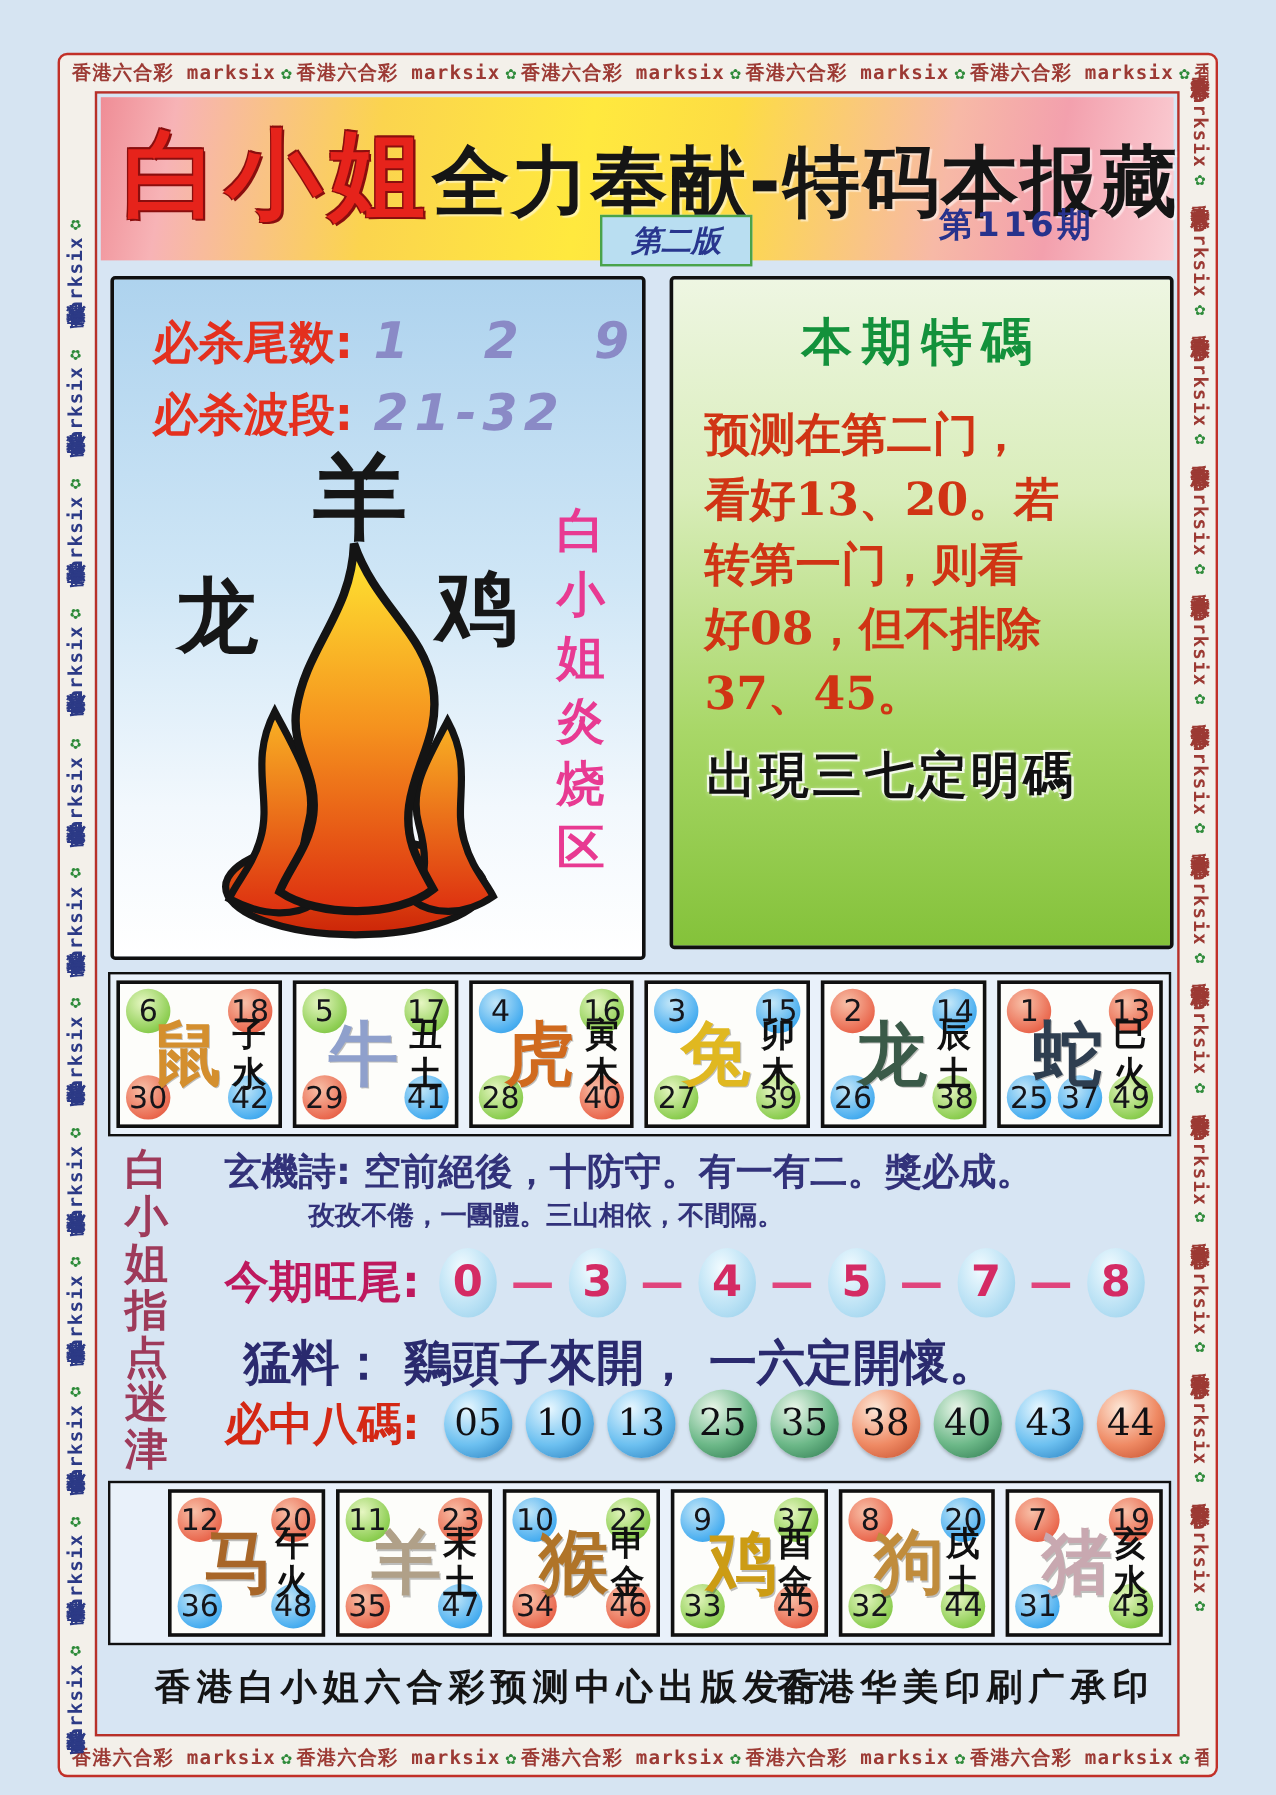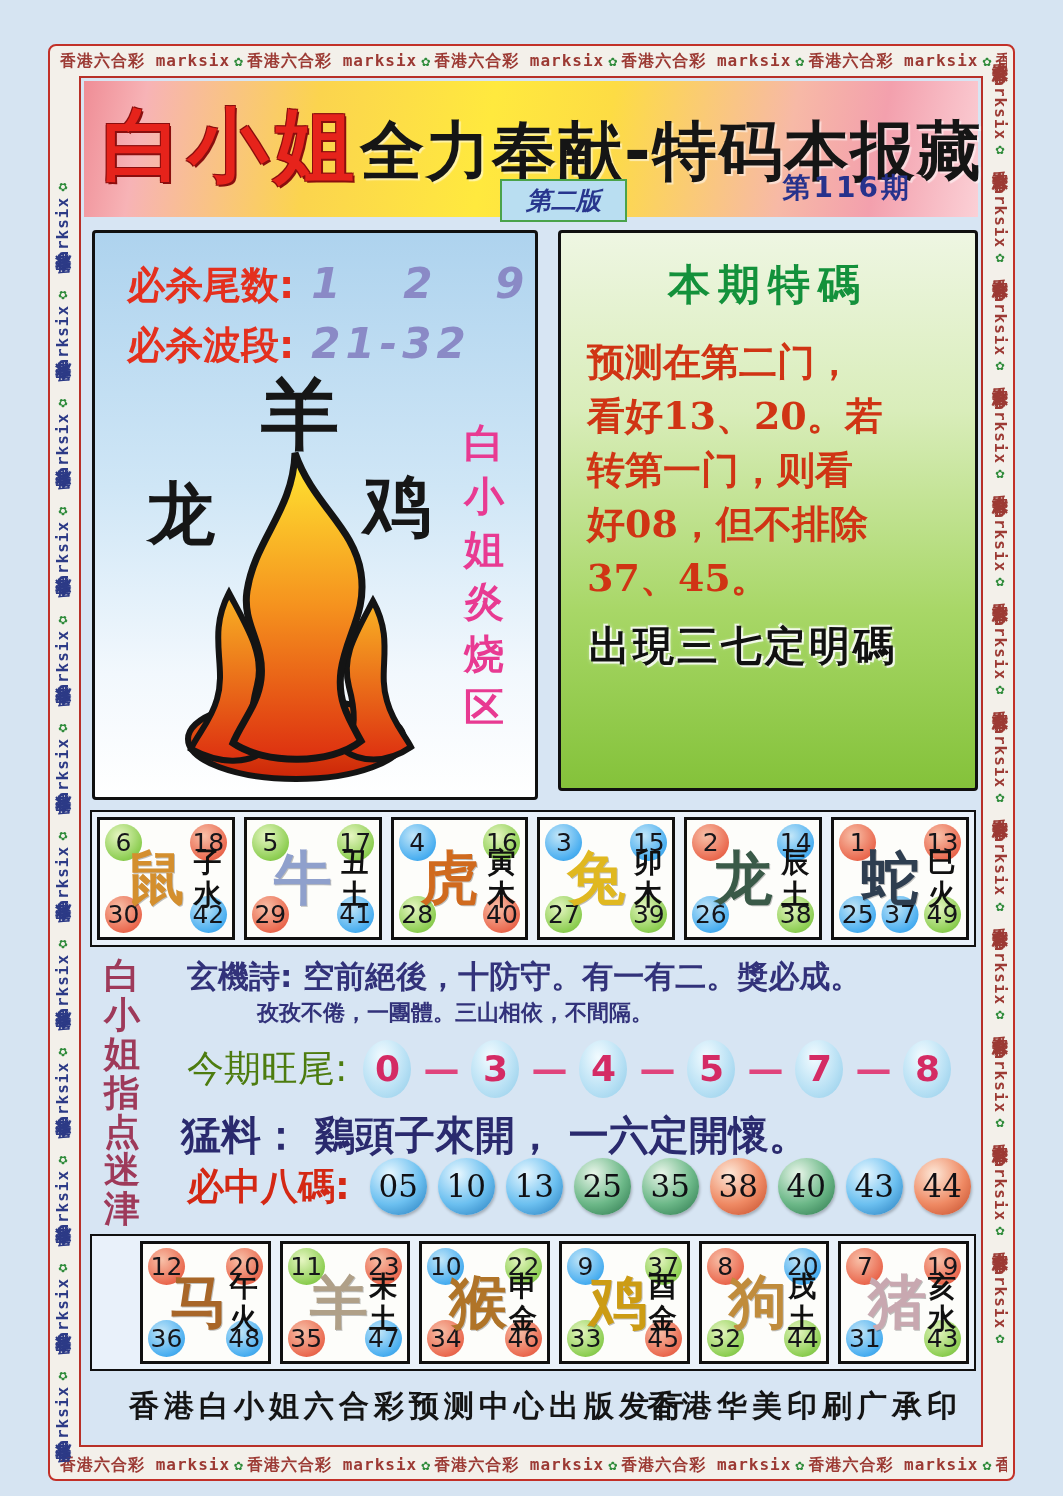--- a/index.html
+++ b/index.html
@@ -87,26 +87,26 @@
     font-size:28px; font-weight:bold; color:#101010; white-space:pre-line; line-height:1.15; text-align:center;
     font-family:"DejaVu Serif", serif; }
 
   
   .side-caption { position:absolute; left:20px; top:878px; width:42px; text-align:center;
     color:#9e3a5a; font-size:36px; font-weight:bold; font-family:"DejaVu Serif", serif; }
   .side-caption div { line-height:1.08; }
   .poem1 { position:absolute; left:106px; top:878px; font-size:31px; font-weight:bold; color:#32327a; white-space:nowrap; }
   .poem2 { position:absolute; left:176px; top:920px; font-size:22px; font-weight:bold; color:#32327a; white-space:nowrap; }
   .tails-line { position:absolute; left:106px; top:962px; display:flex; align-items:center; }
-  .tails-label { font-size:37px; font-weight:normal; color:#4d7c0f; margin-right:16px; }
+  .tails-label { font-size:37px; font-weight:bold; color:#be185d; margin-right:16px; }
   .tail-oval { width:48px; height:58px; border-radius:50%; text-align:center; line-height:58px;
     font-size:36px; font-weight:bold; color:#d42b64;
     background:radial-gradient(ellipse at 40% 30%, #f2fbff, #b7e0f4 60%, #8fcbe8); }
   .tail-dash { font-size:36px; font-weight:bold; color:#e0447c; margin:0 12px; }
-  .hot-line { position:absolute; left:100px; top:1030px; font-size:40px; font-weight:bold; color:#2a2a6e; white-space:nowrap;text-align:center; }
+  .hot-line { position:absolute; left:122px; top:1030px; font-size:40px; font-weight:bold; color:#2a2a6e; white-space:nowrap;text-align:center; }
   .codes-line { position:absolute; left:106px; top:1080px; display:flex; align-items:center; }
   .codes-label { font-size:37px; font-weight:bold; color:#d42814; margin-right:20px; white-space:nowrap; }
   .ball { width:57px; height:57px; border-radius:50%; margin-right:11px; text-align:center;
     line-height:57px; font-size:31px; color:#101014; font-family:"DejaVu Serif", serif;
     box-shadow:1px 2px 3px rgba(0,0,0,.25); }
   .ball-blue  { background:radial-gradient(circle at 35% 28%, #e8f7ff, #6cc0f0 55%, #2980c0 95%); }
   .ball-green { background:radial-gradient(circle at 35% 28%, #eaf6ea, #6cb888 55%, #2f7a50 95%); }
   .ball-red   { background:radial-gradient(circle at 35% 28%, #fde8d8, #ef8a64 55%, #c6502e 95%); }
 
   

